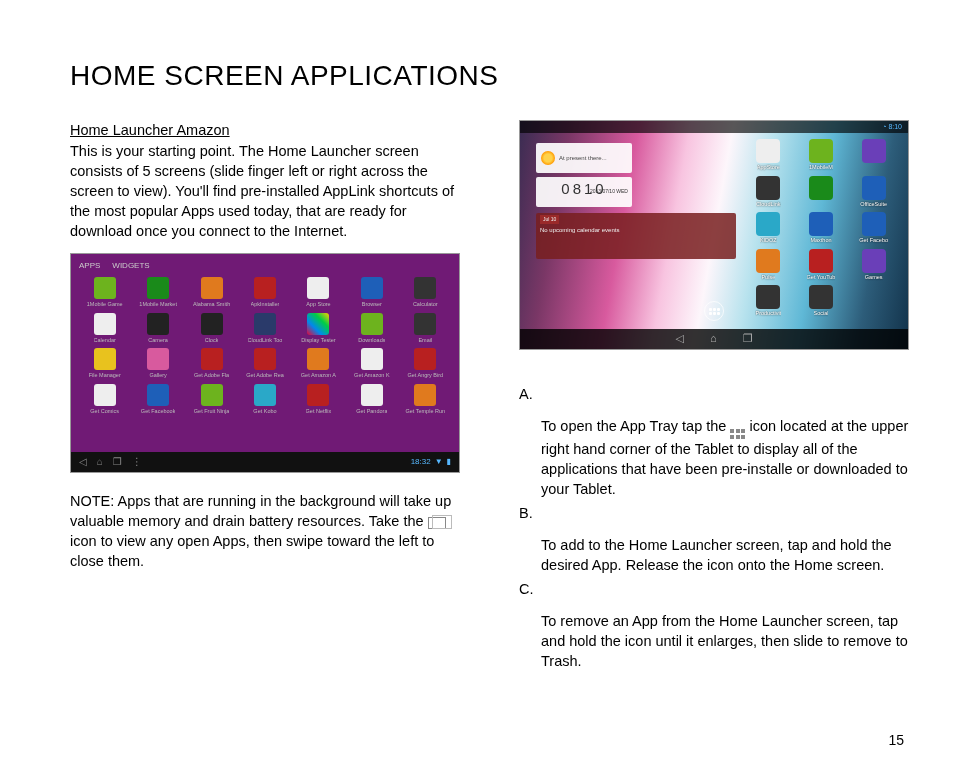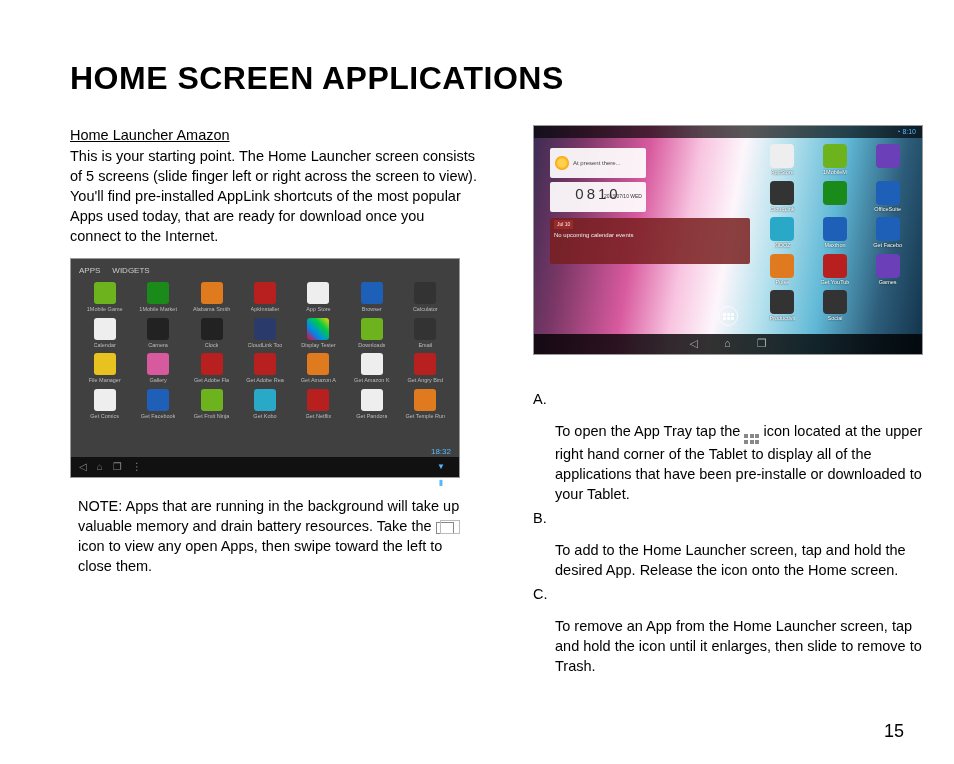--- a/index.html
+++ b/index.html
@@ -6,66 +6,66 @@
   body {
     width: 954px;
     height: 764px;
     background: #fff;
     font-family: Arial, Helvetica, sans-serif;
     color: #000;
     position: relative;
     padding: 60px 50px 30px 70px;
   }
   h1 {
-    font-size: 32px;
-    font-weight: bold;
+    font-size: 28px;
+    font-weight: normal;
     letter-spacing: 0.5px;
     margin-bottom: 28px;
   }
   .columns {
     display: flex;
     gap: 56px;
   }
   .col {
     flex: 1;
     font-size: 14.5px;
     line-height: 1.38;
   }
   .section-head {
     text-decoration: underline;
     margin-bottom: 1px;
   }
   .para { margin-bottom: 4px; }
-  .note-block { margin-top: 18px; margin-left: 8px; }
+  .note-block { margin-top: 18px; }
 
   
   .shot {
     width: 390px;
-    background: #404040;
+    background: #701a75;
     border: 1px solid #999;
-    margin: 12px 17px 14px 0;
+    margin: 12px 3px 14px 0;
   }
   .shot1 { height: 220px; position: relative; }
   .tabs { color:#ccc; font-size:8px; padding:6px 8px 2px 8px; display:flex; gap:12px;}
   .grid5 {
     display:grid;
     grid-template-columns: repeat(7, 1fr);
     gap:4px 6px;
     padding:4px 10px 4px 10px;
   }
   .app { display:flex; flex-direction:column; align-items:center; }
   .app .ic { width:22px; height:22px; border-radius:3px; }
   .app .lb { color:#bbb; font-size:5.5px; margin-top:2px; white-space:nowrap; overflow:hidden; max-width:44px; text-align:center;}
   .navbar1 {
     position:absolute; bottom:0; left:0; right:0; height:20px;
     background:#111; display:flex; align-items:center; justify-content:space-between;
     padding:0 8px; font-size:8px; color:#57b8ff;
   }
   .navbar1 .sysicons { display:flex; gap:10px; color:#888; font-size:10px;}
-  .navbar1 .clock { display:flex; gap:4px; align-items:center;flex-direction:column;}
+  .navbar1 .clock { display:flex; gap:4px; align-items:center;}
 
   
   .shot2 {
     width: 390px; height: 230px; position:relative;
     border:1px solid #999;
     margin-bottom: 34px;
     overflow:hidden;
     background: linear-gradient(100deg,
        #3a2c52 0%, #7a3766 12%, #d85a9e 28%, #f8c4e0 40%,
        #fdf6fb 50%, #b9e3ee 60%, #5fb8d6 74%, #2d5d7a 88%, #12324a 100%);
@@ -114,21 +114,21 @@
     gap:1.5px; vertical-align:-2px;
   }
   .grid-ic i { background:#888;}
 
   .list { margin-top:2px; }
   .list-item { display:flex; margin-bottom:4px; }
   .list-item .lab { width:22px; flex-shrink:0;}
   .list-item .txt { flex:1;margin-top:32px; }
 
   .pagenum {
-    position:absolute; bottom:22px; right:50px; font-size:18px;
+    position:absolute; bottom:16px; right:50px; font-size:14px;
   }
 
   
   .c-grn{background:#6db31e;} .c-grn2{background:#1a8a1a;} .c-red{background:#b82020;}
   .c-blk{background:#222;} .c-wht{background:#eee;} .c-blu{background:#1e5fb8;}
   .c-org{background:#e07a1e;} .c-yel{background:#e8c21e;} .c-mul{background:linear-gradient(45deg,#e03,#08e,#0c4,#fc0);}
   .c-dgr{background:#333;} .c-pnk{background:#d85a9e;} .c-cyn{background:#2aa8c8;}
   .c-pur{background:#6a3fb8;} .c-nvy{background:#2a3a6a;}
 </style>
 </head>

